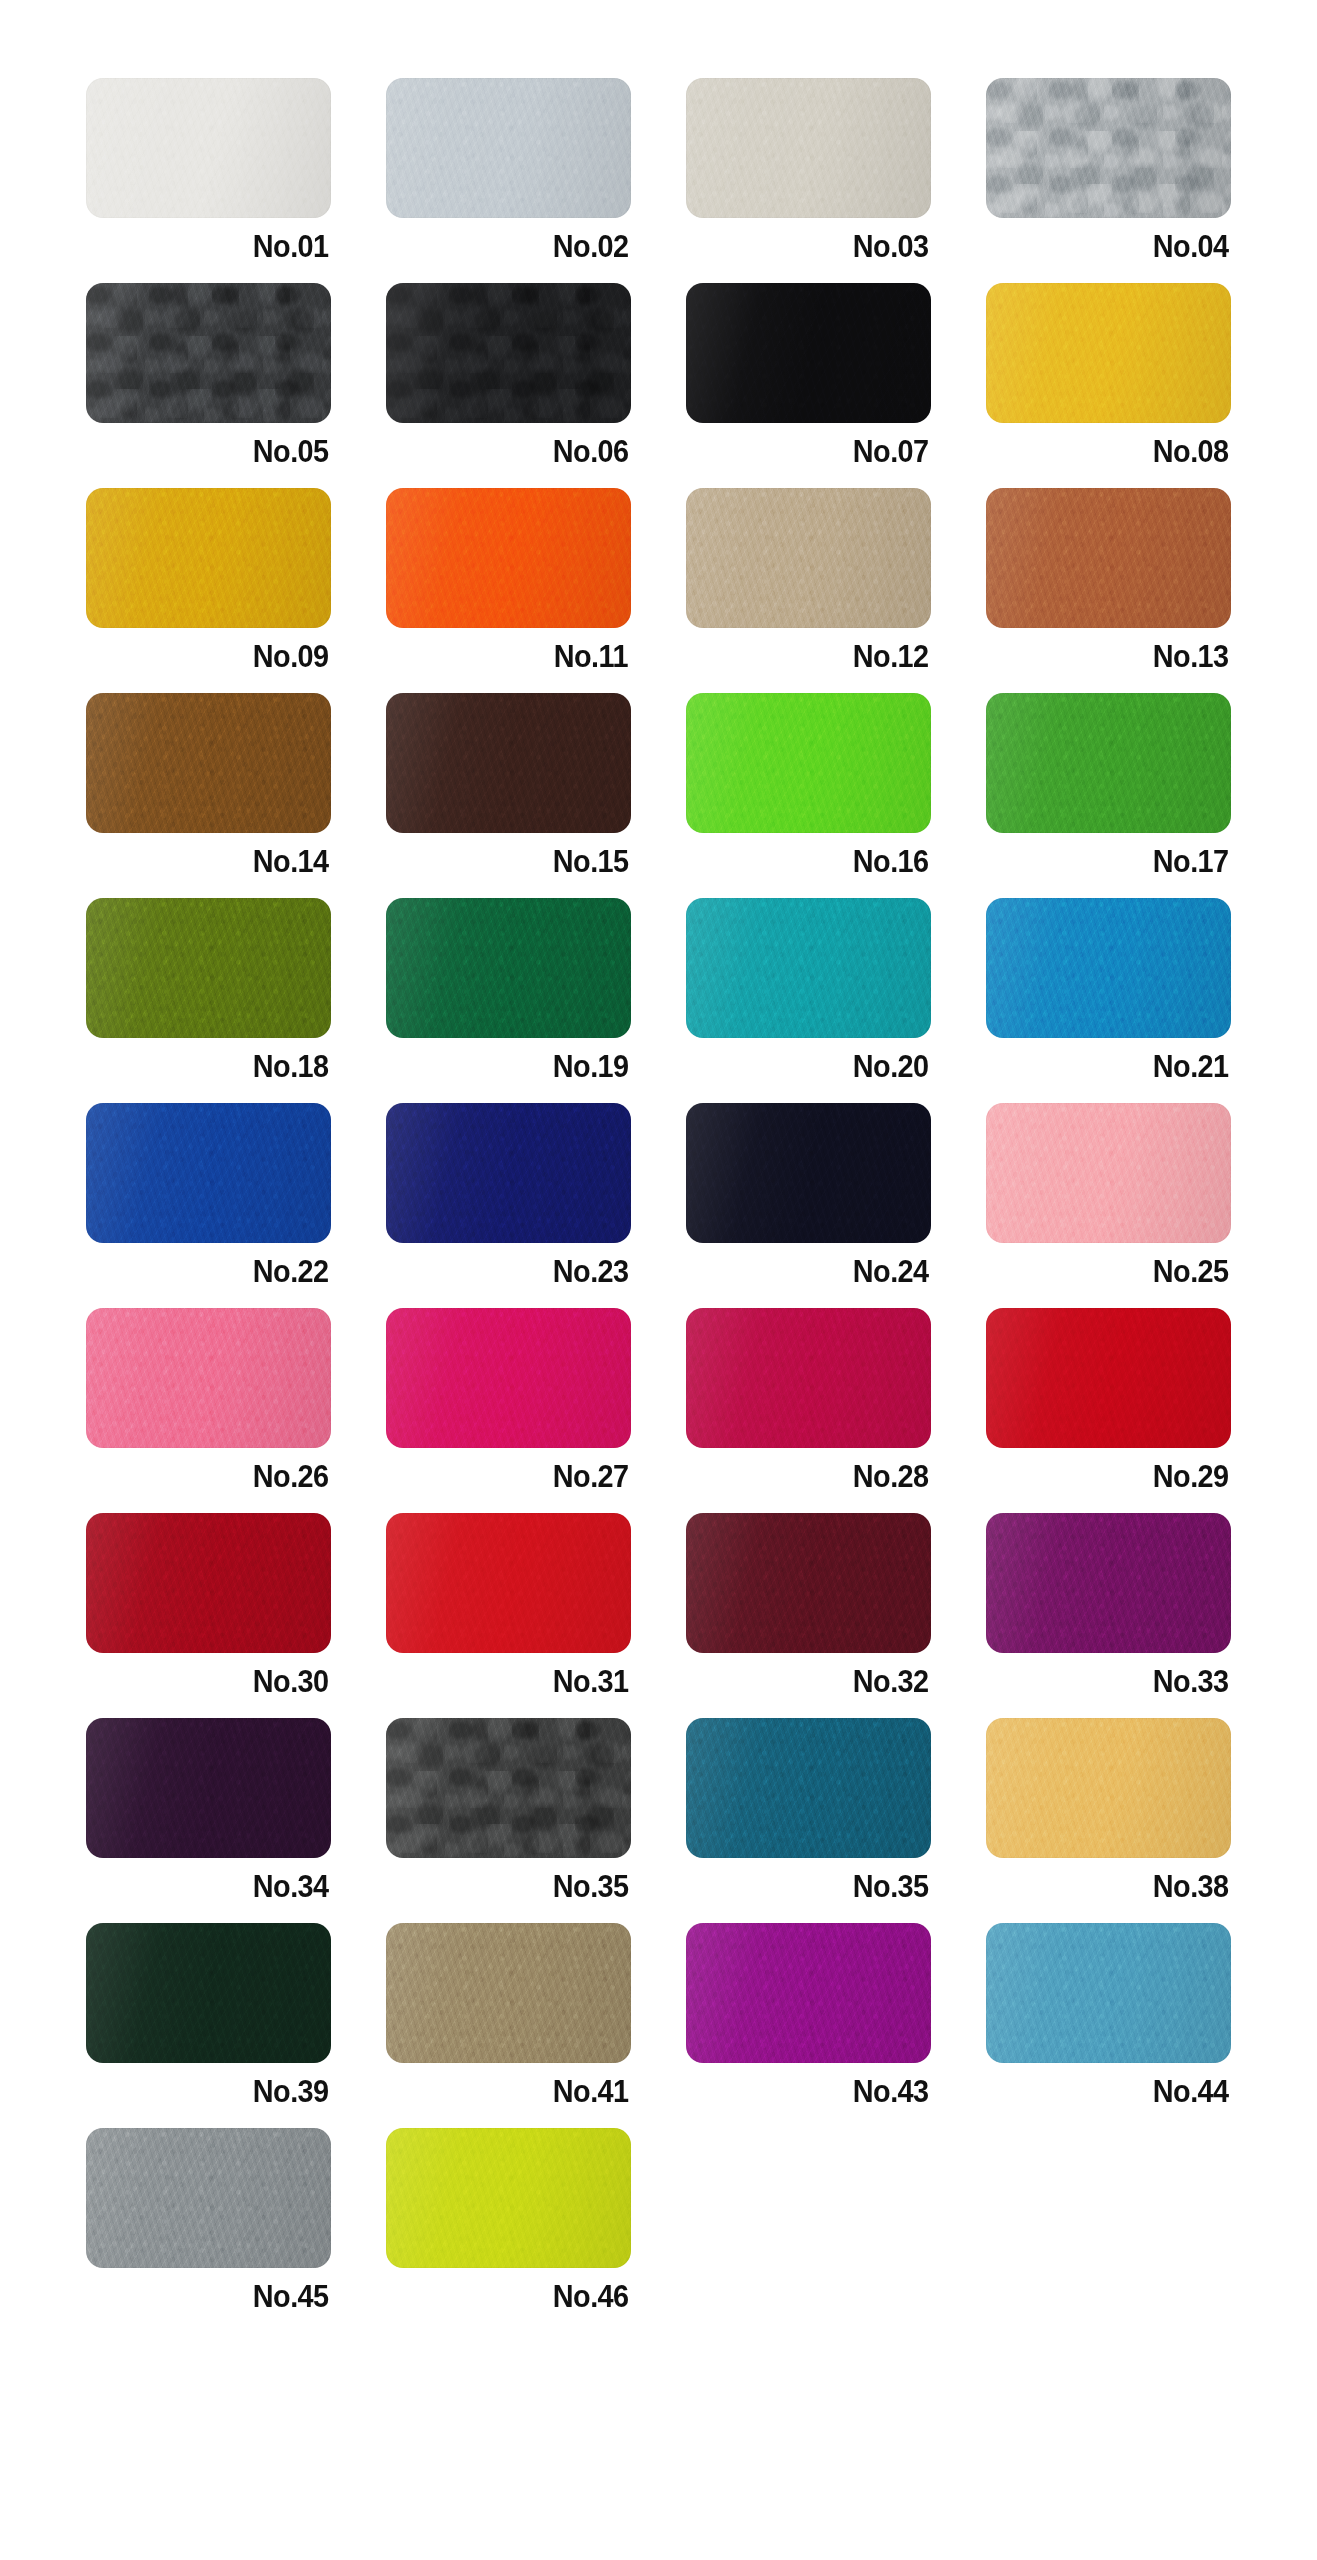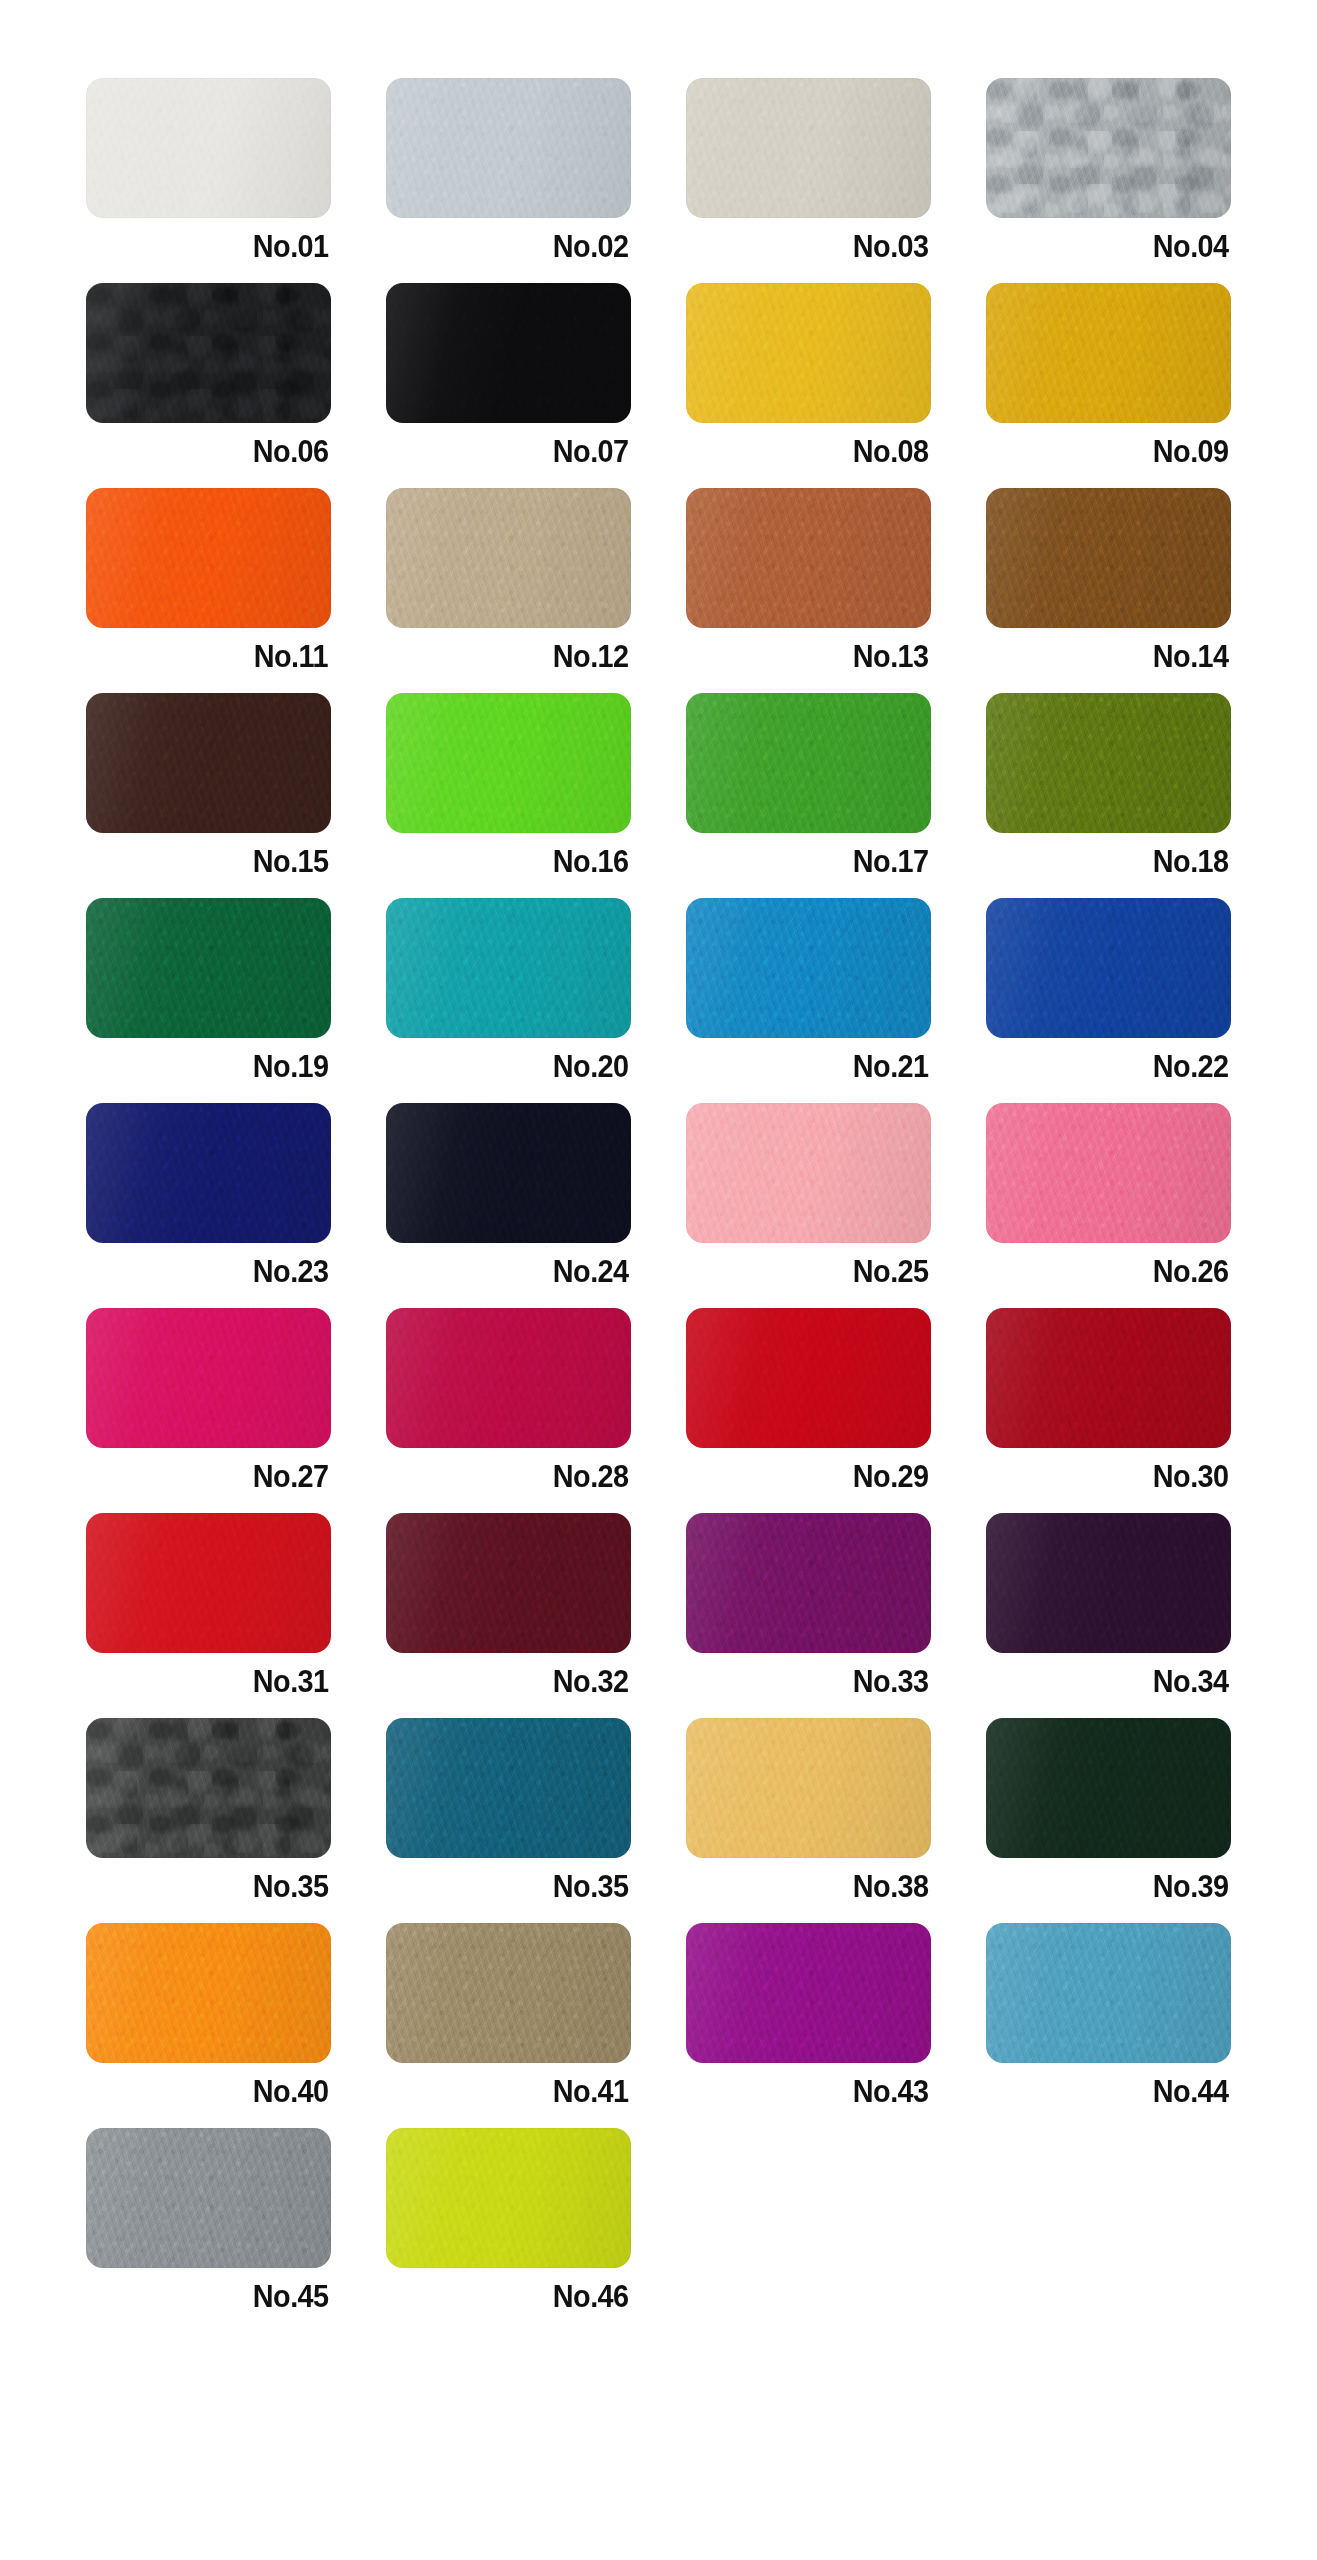--- a/index.html
+++ b/index.html
@@ -181,20 +181,29 @@
       <div class="swatch-cell">
         <div class="swatch-chip mottled" style="background-color: rgb(169, 174, 177);">
           <span class="fiber-a"></span>
           <span class="fiber-b"></span>
           <span class="fiber-c"></span>
           <span class="sheen"></span>
         </div>
         <div class="swatch-label" style="color: rgb(17, 17, 17);">No.04</div>
       </div>
       <div class="swatch-cell">
+        <div class="swatch-chip mottled" style="background-color: rgb(58, 60, 62);">
+          <span class="fiber-a"></span>
+          <span class="fiber-b"></span>
+          <span class="fiber-c"></span>
+          <span class="sheen"></span>
+        </div>
+        <div class="swatch-label" style="color: rgb(17, 17, 17);">No.05</div>
+      </div>
+      <div class="swatch-cell">
         <div class="swatch-chip mottled" style="background-color: rgb(31, 32, 34);">
           <span class="fiber-a"></span>
           <span class="fiber-b"></span>
           <span class="fiber-c"></span>
           <span class="sheen"></span>
         </div>
         <div class="swatch-label" style="color: rgb(17, 17, 17);">No.06</div>
       </div>
       <div class="swatch-cell">
         <div class="swatch-chip" style="background-color: rgb(13, 13, 15);">
@@ -467,29 +476,20 @@
         <div class="swatch-label" style="color: rgb(17, 17, 17);">No.38</div>
       </div>
       <div class="swatch-cell">
         <div class="swatch-chip" style="background-color: rgb(17, 41, 28);">
           <span class="fiber-a"></span>
           <span class="fiber-b"></span>
           <span class="fiber-c"></span>
           <span class="sheen"></span>
         </div>
         <div class="swatch-label" style="color: rgb(17, 17, 17);">No.39</div>
-      </div>
-      <div class="swatch-cell">
-        <div class="swatch-chip" style="background-color: rgb(247, 141, 20);">
-          <span class="fiber-a"></span>
-          <span class="fiber-b"></span>
-          <span class="fiber-c"></span>
-          <span class="sheen"></span>
-        </div>
-        <div class="swatch-label" style="color: rgb(17, 17, 17);">No.40</div>
       </div>
       <div class="swatch-cell">
         <div class="swatch-chip" style="background-color: rgb(155, 138, 103);">
           <span class="fiber-a"></span>
           <span class="fiber-b"></span>
           <span class="fiber-c"></span>
           <span class="sheen"></span>
         </div>
         <div class="swatch-label" style="color: rgb(17, 17, 17);">No.41</div>
       </div>

